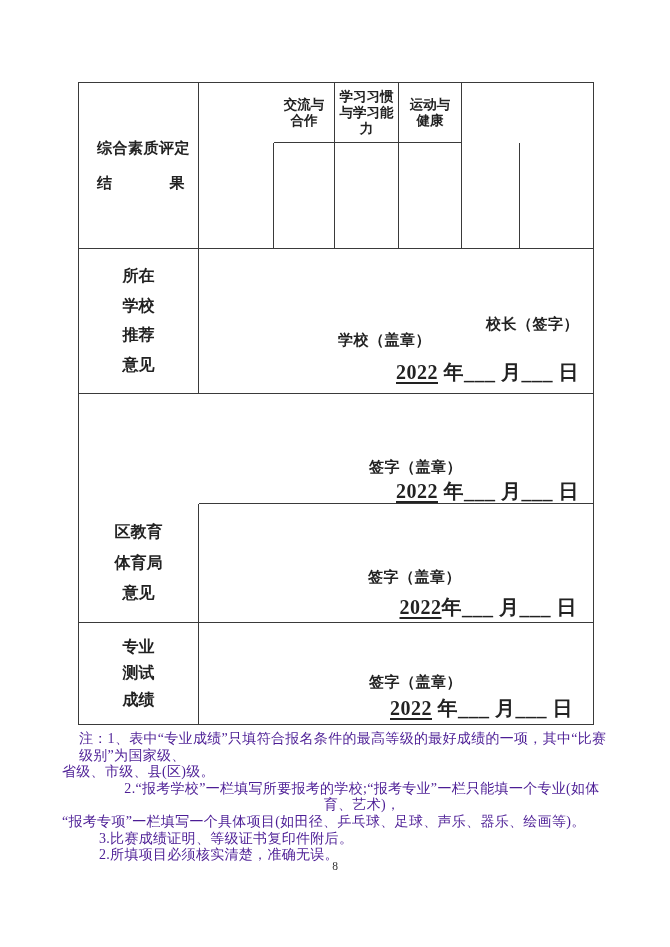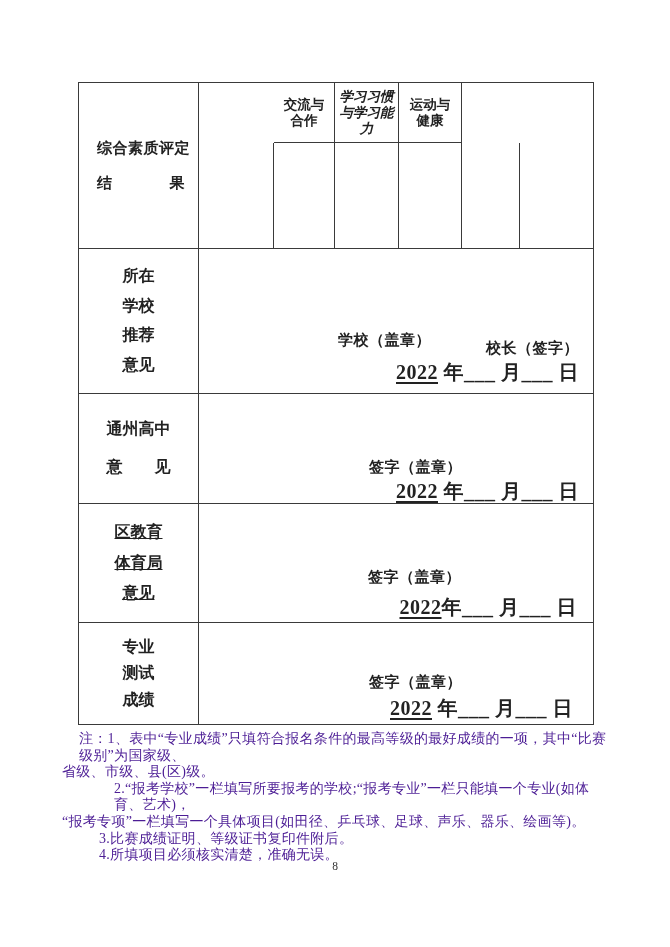--- a/index.html
+++ b/index.html
@@ -22,47 +22,47 @@
   .cell { border-right: 1px solid #3a3a3a; border-bottom: 1px solid #3a3a3a; }
   .no-r { border-right: none; }
   .no-b { border-bottom: none; }
 
   .hleft { grid-column: 1; grid-row: 1 / 3; padding: 56px 0 0 18px; font-weight: 700; font-size: 15px; letter-spacing: 0.5px; }
   .hleft-l2 { display: flex; justify-content: space-between; width: 88px; margin-top: 16px; }
 
   .hcol { display: flex; align-items: center; justify-content: center; text-align: center;
           font-weight: 700; font-size: 13.5px; line-height: 16px; white-space: pre-line; grid-row: 1; }
   .ecol { grid-row: 2; }
-  .c2 { grid-column: 2; } .c3 { grid-column: 3; } .c4 { grid-column: 4; font-style: italic; }
+  .c2 { grid-column: 2; } .c3 { grid-column: 3; } .c4 { grid-column: 4; }
   .c5 { grid-column: 5; } .c6 { grid-column: 6; } .c7 { grid-column: 7; }
 
   .lbl { grid-column: 1; display: flex; flex-direction: column; justify-content: space-evenly;
          align-items: center; font-weight: 700; font-size: 16px; padding: 8px 0; }
   .cnt { grid-column: 2 / 8; position: relative; border-right: none; }
-  .r3 { grid-row: 3; } .r4 { grid-row: 4; } .r5 { grid-row: 5; text-decoration: underline; } .r6 { grid-row: 6; }
+  .r3 { grid-row: 3; } .r4 { grid-row: 4; } .r5 { grid-row: 5; } .r6 { grid-row: 6; }
 
   .sig { position: absolute; font-weight: 700; font-size: 15px; white-space: nowrap; letter-spacing: 0.5px; margin-left: 10px; }
   .dateline { position: absolute; font-weight: 700; font-size: 20px; white-space: nowrap; letter-spacing: 0.5px; }
   .year { text-decoration: underline; text-underline-offset: 3px; }
 
   .s1-sig1 { left: 129px; top: 82px; }
-  .s1-sig2 { left: 277px; top: 90px; }
+  .s1-sig2 { left: 277px; top: 66px; }
   .s1-date { right: 14px; top: 110px; }
   .s2-sig  { left: 160px; top: 64px; }
   .s2-date { right: 14px; top: 84px; }
   .s3-sig  { left: 159px; top: 64px; }
   .s3-date { right: 16px; top: 90px; }
   .s4-sig  { left: 160px; top: 50px; }
   .s4-date { right: 20px; top: 72px; }
 
   
   .notes { position: absolute; left: 62px; top: 731px; width: 548px;
            font-size: 14px; line-height: 16.6px; color: #4c1d95; letter-spacing: 0.3px; }
   .n-ind1 { padding-left: 17px; }
-  .n-ind3 { padding-left: 52px; }
+  .n-ind3 { padding-left: 52px; text-align: center; }
   .n-ind5 { padding-left: 37px; }
 
   .pagenum { position: absolute; left: 0; right: 0; top: 860px; text-align: center;
              font-size: 11.5px; color: #333333; }
 </style>
 </head>
 <body>
 
 <div class="sheet">
 
@@ -96,24 +96,20 @@
       <div>学校</div>
       <div>推荐</div>
       <div>意见</div>
     </div>
     <div class="cell cnt r3">
       <span class="sig s1-sig1">学校（盖章）</span>
       <span class="sig s1-sig2">校长（签字）</span>
       <span class="dateline s1-date"><span class="year">2022</span><span> 年___ 月___ 日</span></span>
     </div>
 
-    <div class="cell lbl r4">
-      <div>通州高中</div>
-      <div>意　　见</div>
-    </div>
     <div class="cell cnt r4">
       <span class="sig s2-sig">签字（盖章）</span>
       <span class="dateline s2-date"><span class="year">2022</span><span> 年___ 月___ 日</span></span>
     </div>
 
     <div class="cell lbl r5">
       <div>区教育</div>
       <div>体育局</div>
       <div>意见</div>
     </div>
@@ -133,18 +129,18 @@
     </div>
 
   </div>
 
   <div class="notes">
     <div class="n-ind1">注：1、表中“专业成绩”只填符合报名条件的最高等级的最好成绩的一项，其中“比赛级别”为国家级、</div>
     <div>省级、市级、县(区)级。</div>
     <div class="n-ind3">2.“报考学校”一栏填写所要报考的学校;“报考专业”一栏只能填一个专业(如体育、艺术)，</div>
     <div>“报考专项”一栏填写一个具体项目(如田径、乒乓球、足球、声乐、器乐、绘画等)。</div>
     <div class="n-ind5">3.比赛成绩证明、等级证书复印件附后。</div>
-    <div class="n-ind5">4.所填项目必须核实清楚，准确无误。</div>
+    <div class="n-ind5">2.所填项目必须核实清楚，准确无误。</div>
   </div>
 
   <div class="pagenum">8</div>
 
 </div>
 
 </body></html>

